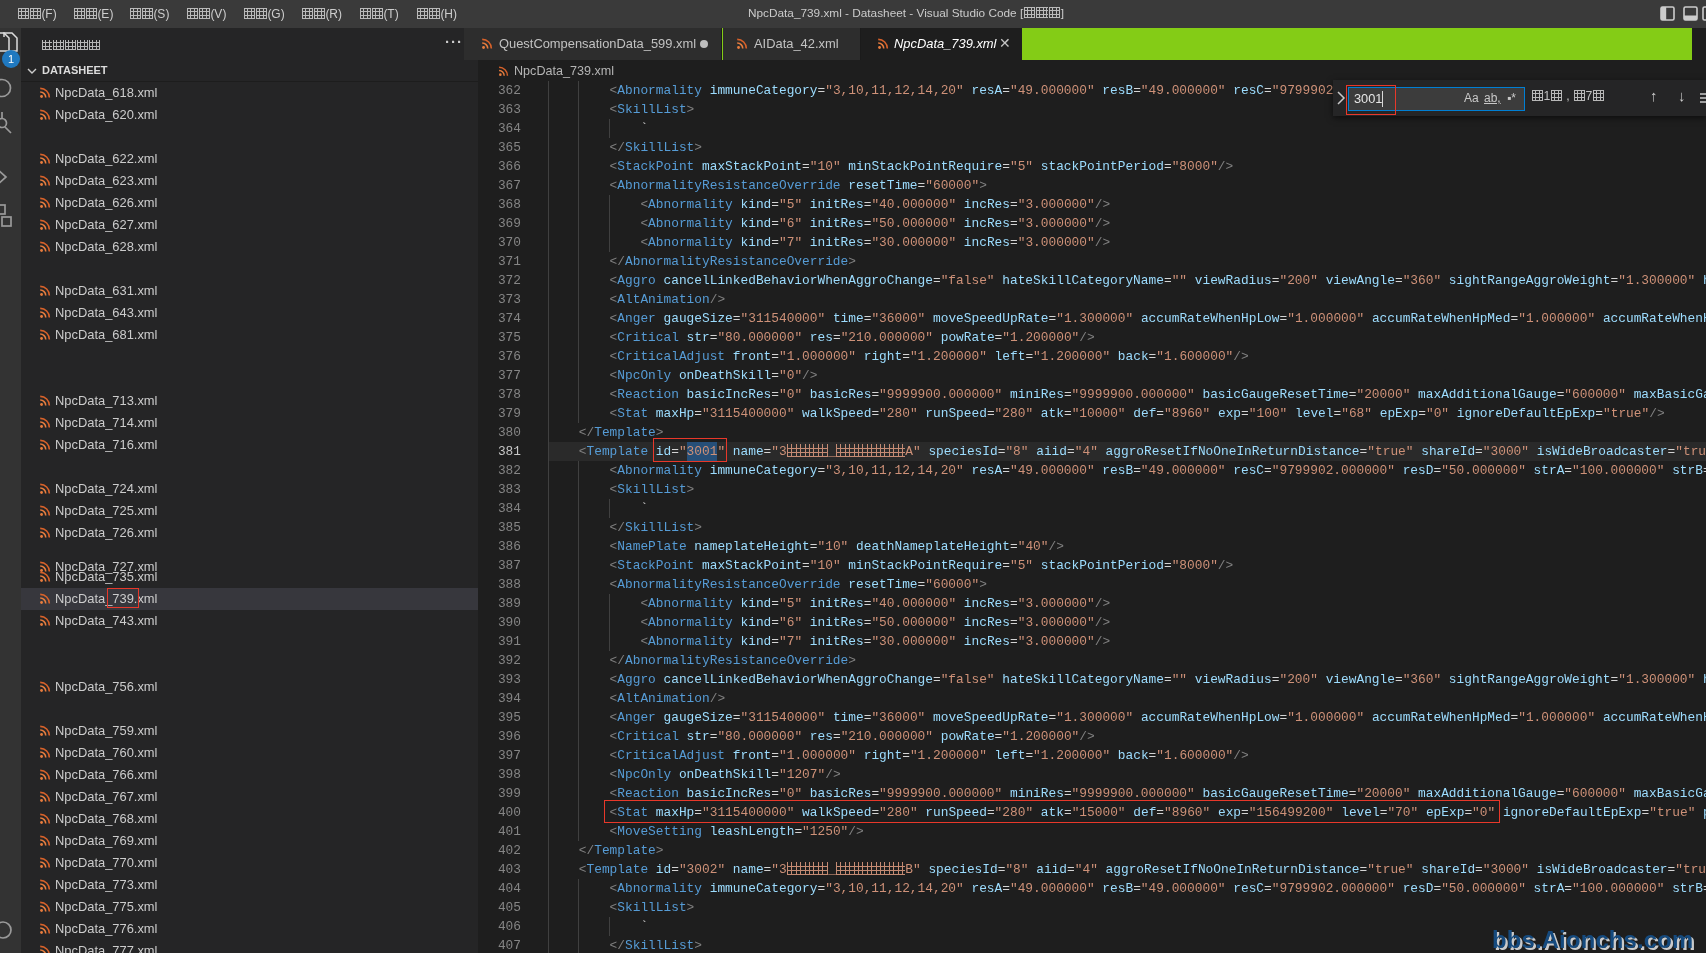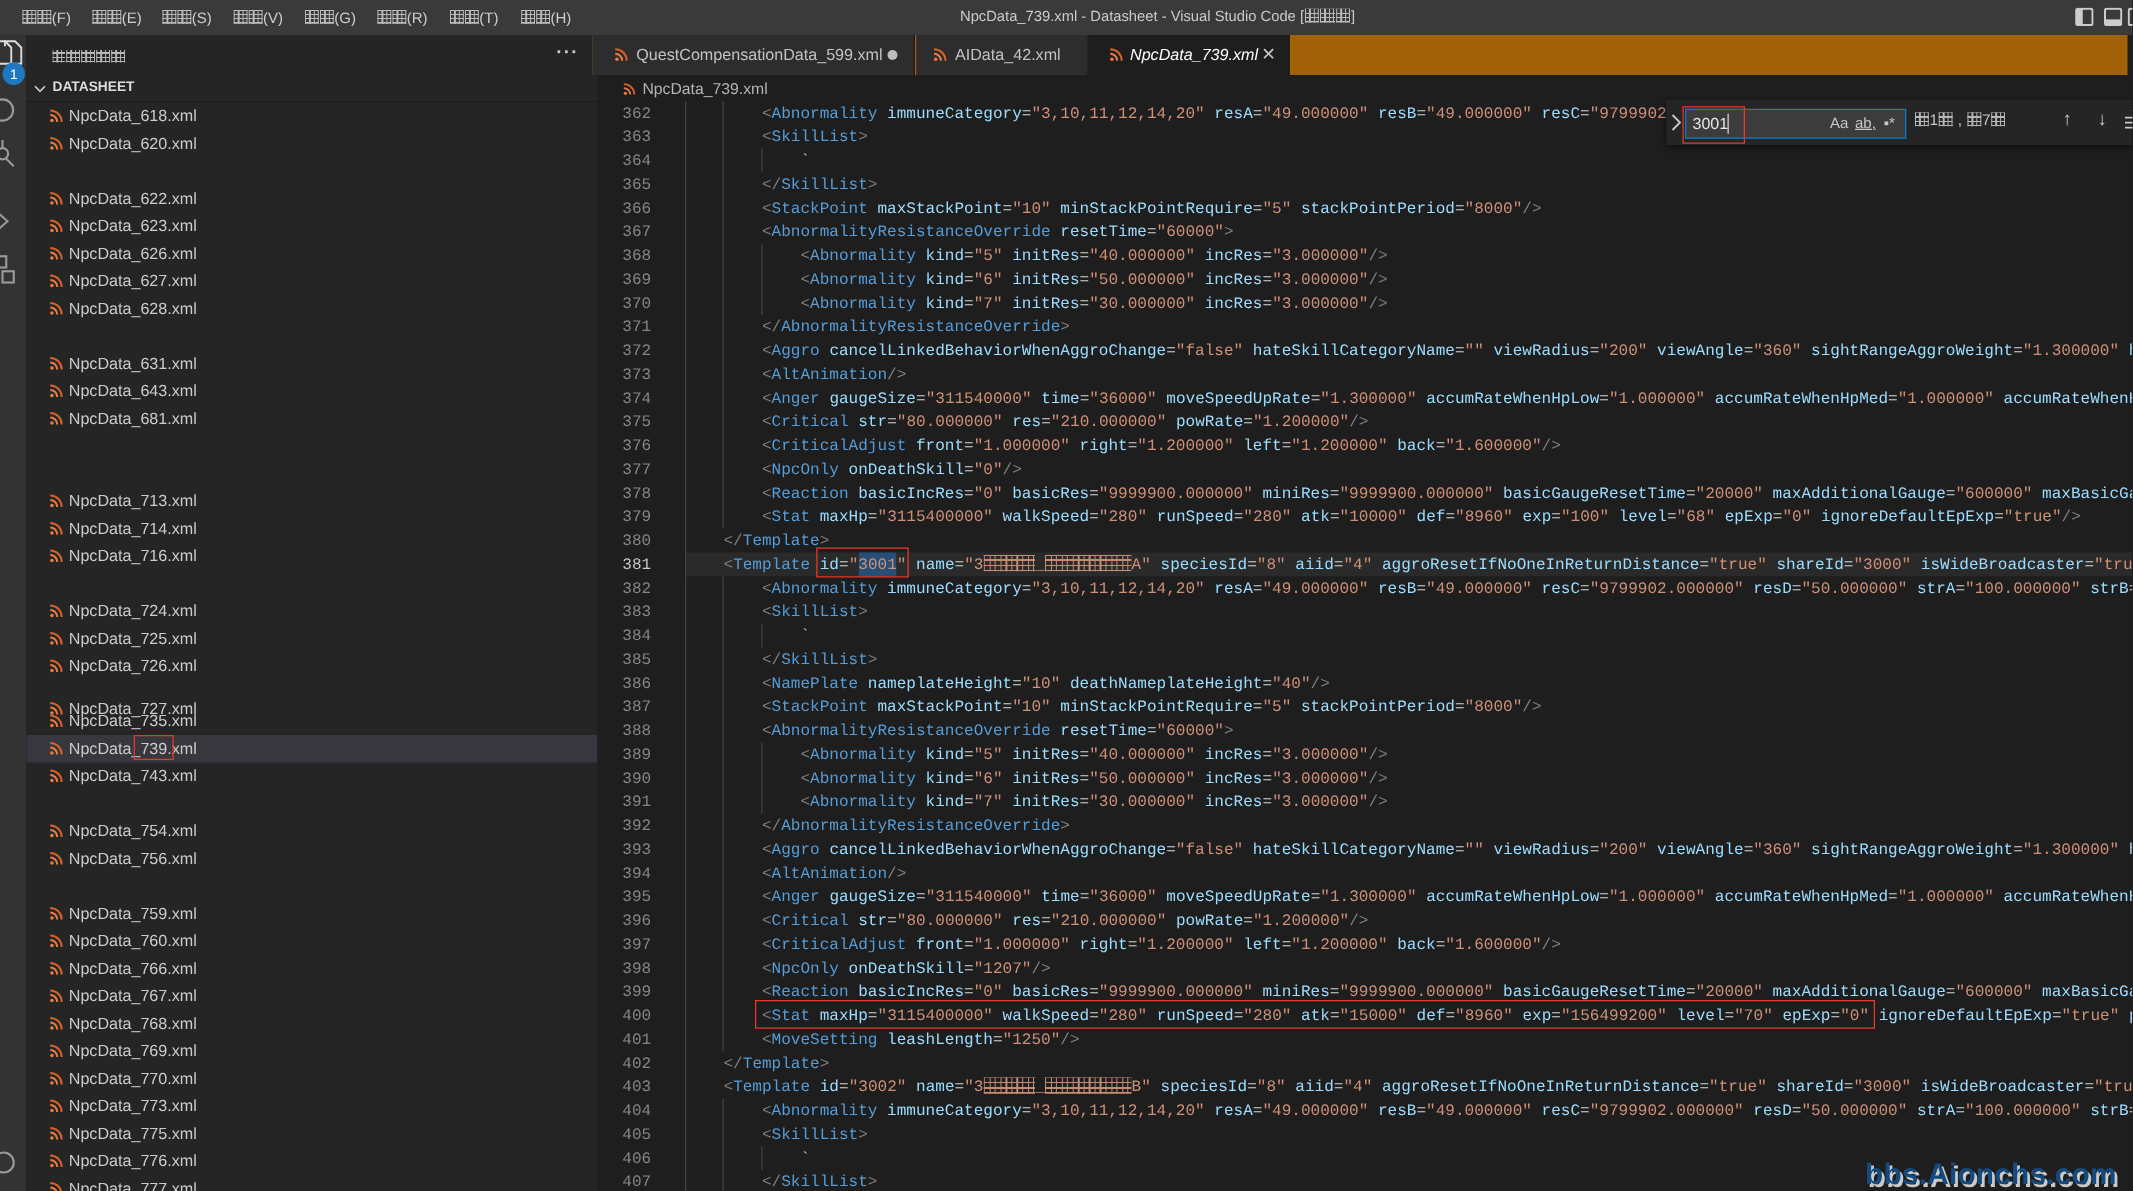--- a/index.html
+++ b/index.html
@@ -6,36 +6,36 @@
 #root{position:absolute;inset:0;width:1706px;height:953px;overflow:hidden}
 .cj{display:inline-block;vertical-align:-1px;margin:0 .5px;color:#cccccc;opacity:.88;background:
  repeating-linear-gradient(90deg,currentColor 0 1px,transparent 1px 3.4px),
  repeating-linear-gradient(0deg,currentColor 0 1px,transparent 1px 3.5px)}
 .kr{display:inline-block;vertical-align:-2px;height:13px;color:#ce9178;opacity:.95;background:
  repeating-linear-gradient(90deg,currentColor 0 1px,transparent 1px 4.4px),
  repeating-linear-gradient(0deg,currentColor 0 1.1px,transparent 1.1px 4.2px)}
 
 #tbar{position:absolute;left:0;top:0;width:1706px;height:28px;background:#3a3a3a}
 .mi{position:absolute;top:0;height:28px;line-height:28px;font-size:12px;color:#cdcdcd}
-.wtitle{position:absolute;left:768px;top:0;height:28px;line-height:27px;font-size:11.8px;color:#cbcbcb;white-space:nowrap}
+.wtitle{position:absolute;left:748px;top:0;height:28px;line-height:27px;font-size:11.8px;color:#cbcbcb;white-space:nowrap}
 .wic{position:absolute;top:6px}
 
 #abar{position:absolute;left:0;top:28px;width:21px;height:925px;background:#333333}
 
 #sbar{position:absolute;left:21px;top:28px;width:457px;height:925px;background:#252526;overflow:hidden}
 #sbhead{position:absolute;left:20px;top:10px;font-size:12px;color:#bbbbbb}
 #sbdots{position:absolute;left:424px;top:5px;font-size:15px;color:#cccccc;letter-spacing:1px;font-weight:700}
 #dsrow{position:absolute;left:0;top:32px;width:457px;height:22px;border-bottom:1px solid #1d1d1d}
 #dsrow b{position:absolute;left:21px;top:4px;font-size:11px;color:#dcdcdc;letter-spacing:0}
 .frow{position:absolute;left:0;width:457px;height:22px;color:#cccccc;font-size:12.9px}
 .frow span{position:absolute;left:34px;top:3px;white-space:nowrap}
 .frow.sel{background:#37373d}
 .xic{position:absolute;left:18px;top:5px;width:12px;height:12px}
 
-#tabs{position:absolute;left:474px;top:28px;width:1228px;height:32px;background:#a16207}
+#tabs{position:absolute;left:464px;top:28px;width:1228px;height:32px;background:#84cc16}
 .tab{position:absolute;top:0;height:32px;background:#2d2d2d;color:#c2c2c2;font-size:12.9px}
 .tab .lbl{position:absolute;top:8px;white-space:nowrap}
 .tab .tic{position:absolute;top:10px;width:12px;height:12px}
 #tab3{background:#1e1e1e;color:#ffffff}
 #tab3 .lbl{font-style:italic}
 .dot{position:absolute;width:8px;height:8px;border-radius:50%;background:#bdbdbd;top:12px}
 .clx{position:absolute;top:7px;font-size:14px;color:#c5c5c5}
 
 #bc{position:absolute;left:478px;top:60px;width:1228px;height:20px;background:#1e1e1e}
 
@@ -239,26 +239,20 @@
           <use href="#xml"></use>
         </svg>
         <span>NpcData_739.xml</span>
       </div>
       <div class="frow" style="top:582px">
         <svg class="xic" viewBox="0 0 16 16">
           <use href="#xml"></use>
         </svg>
         <span>NpcData_743.xml</span>
       </div>
-      <div class="frow" style="top:626px">
-        <svg class="xic" viewBox="0 0 16 16">
-          <use href="#xml"></use>
-        </svg>
-        <span>NpcData_754.xml</span>
-      </div>
       <div class="frow" style="top:648px">
         <svg class="xic" viewBox="0 0 16 16">
           <use href="#xml"></use>
         </svg>
         <span>NpcData_756.xml</span>
       </div>
       <div class="frow" style="top:692px">
         <svg class="xic" viewBox="0 0 16 16">
           <use href="#xml"></use>
         </svg>

